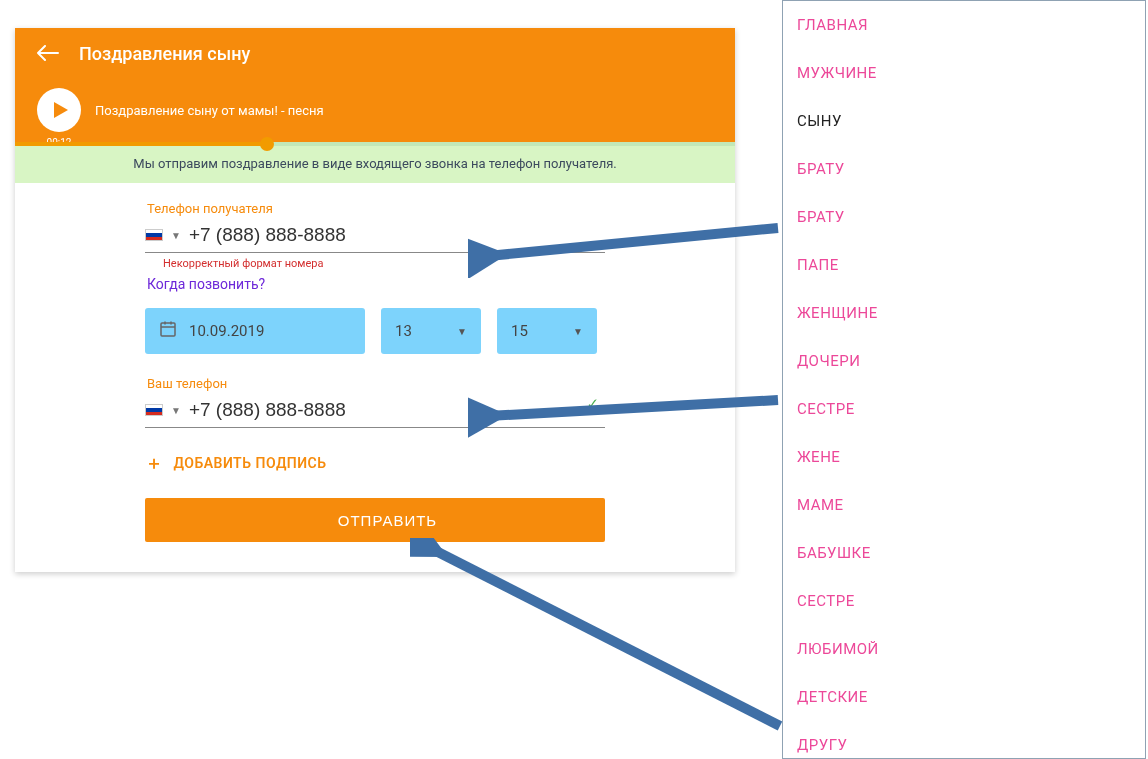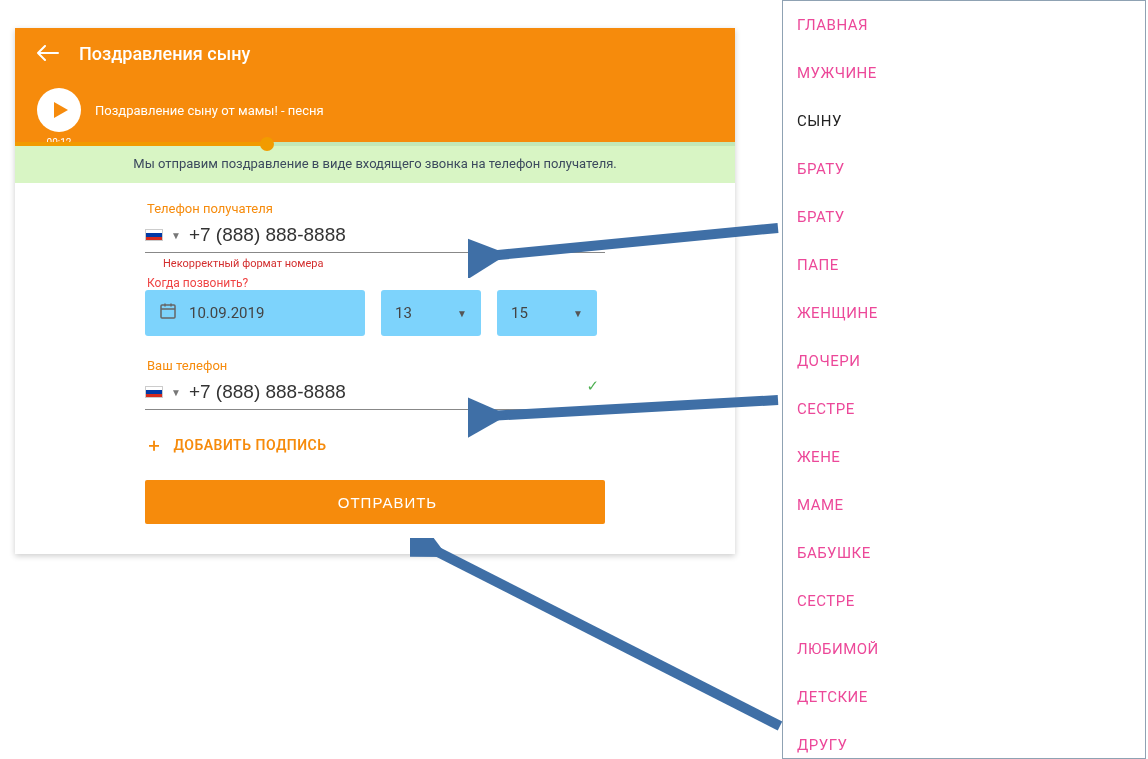--- a/index.html
+++ b/index.html
@@ -130,23 +130,23 @@
     flex: 1;
     background: transparent;
   }
   .error-text {
     color: #d32f2f;
     font-size: 11px;
     margin-top: 4px;
     margin-left: 18px;
   }
   .when-label {
-    font-size: 12px;
-    color: #ef4444;
-    margin: 4px 0 0 2px;
+    font-size: 14px;
+    color: #6d28d9;
+    margin: 4px 0 16px 2px;
   }
 
   .date-row {
     display: flex;
     gap: 16px;
     margin-bottom: 22px;
   }
   .date-box, .sel-box {
     background: #7dd3fc;
     border-radius: 3px;

